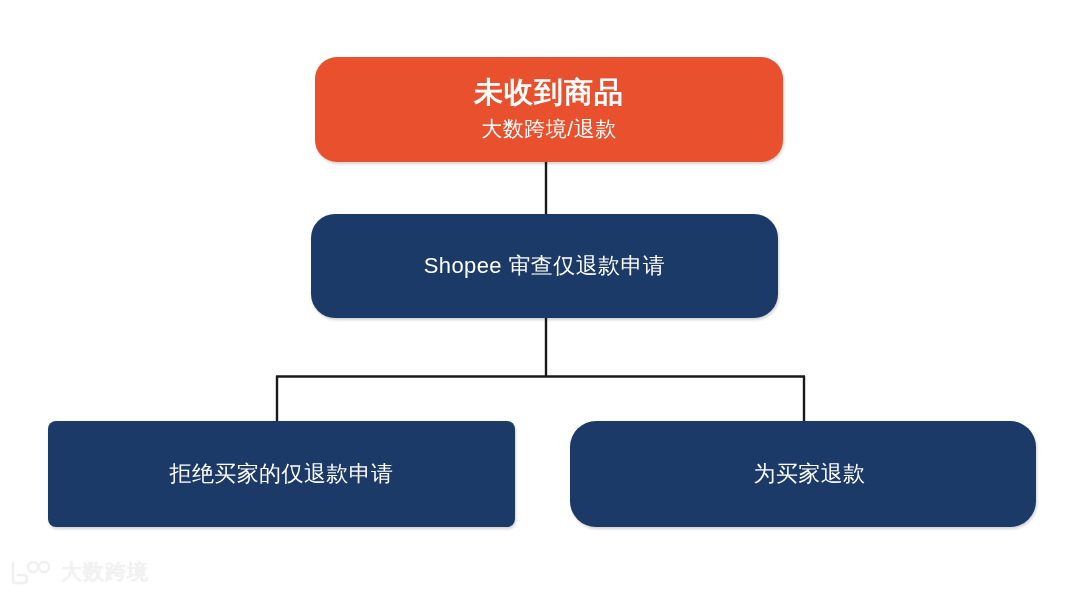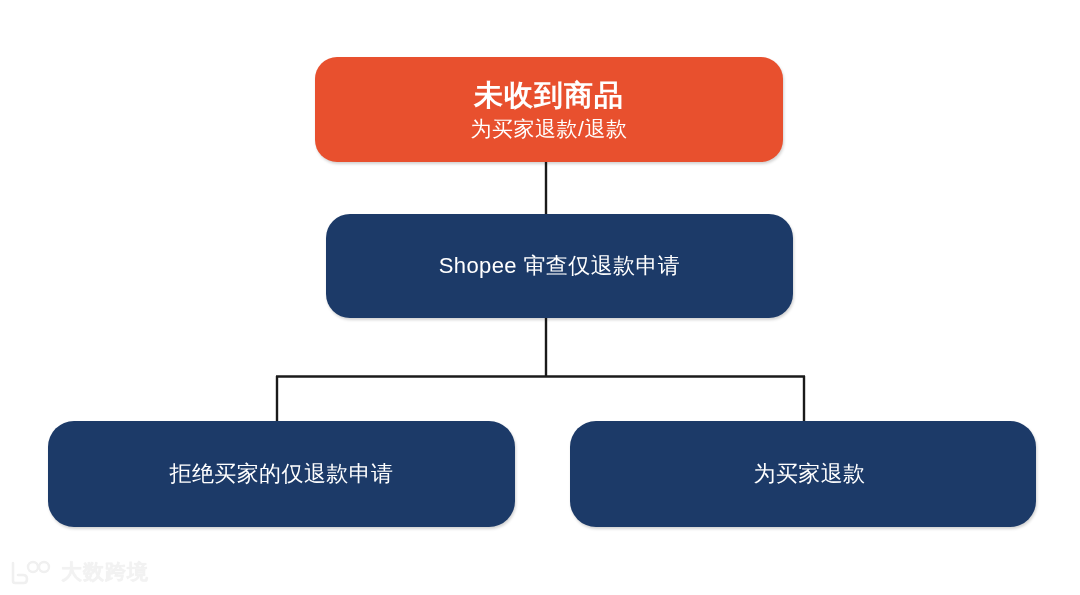--- a/index.html
+++ b/index.html
@@ -51,48 +51,49 @@
     width: 468px;
     height: 105px;
     background: #E8502E;
     border-radius: 22px;
   }
   .node-root .node-title {
     font-size: 29px;
     font-weight: bold;
     letter-spacing: 1px;
     margin-bottom: 2px;
+    font-family: Liberation Mono, monospace;
   }
   .node-root .node-subtitle {
     font-size: 21px;
     font-weight: normal;
     letter-spacing: 0.5px;
   }
 
   .node-review {
-    left: 326px;
+    left: 311px;
     top: 214px;
     width: 467px;
     height: 104px;
     background: #1C3A68;
     border-radius: 24px;
   }
   .node-review .node-title {
     font-size: 22px;
     font-weight: normal;
     letter-spacing: 0.4px;
   }
 
   .node-reject {
     left: 48px;
     top: 421px;
     width: 467px;
     height: 106px;
     background: #1C3A68;
-    border-radius: 26px;
+    border-radius: 8px;
   }
   .node-reject .node-title {
     font-size: 22px;
     font-weight: normal;
     letter-spacing: 0.4px;
   }
 
   .node-refund {
     left: 570px;
     top: 421px;
@@ -145,21 +146,21 @@
 
     <line x1="276" y1="376.5" x2="805" y2="376.5" stroke="#1A1A1A" stroke-width="2.4"></line>
 
     <line x1="277" y1="376" x2="277" y2="422" stroke="#1A1A1A" stroke-width="2.4"></line>
 
     <line x1="804" y1="376" x2="804" y2="422" stroke="#1A1A1A" stroke-width="2.4"></line>
   </svg>
 
   <div class="node node-root">
     <div class="node-title">未收到商品</div>
-    <div class="node-subtitle">为买家退款/退款</div>
+    <div class="node-subtitle">大数跨境/退款</div>
   </div>
 
   <div class="node node-review">
     <div class="node-title">Shopee 审查仅退款申请</div>
   </div>
 
   <div class="node node-reject">
     <div class="node-title">拒绝买家的仅退款申请</div>
   </div>
 

